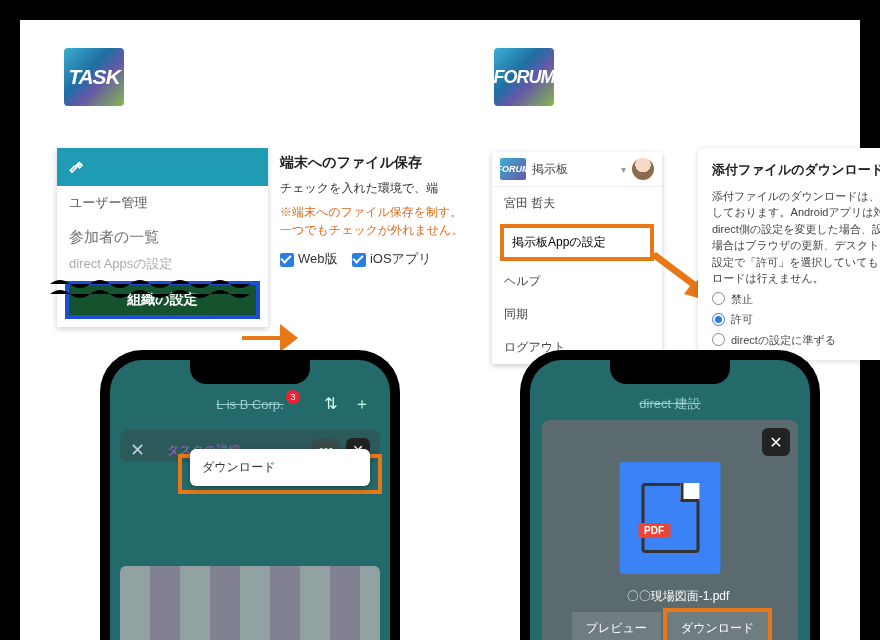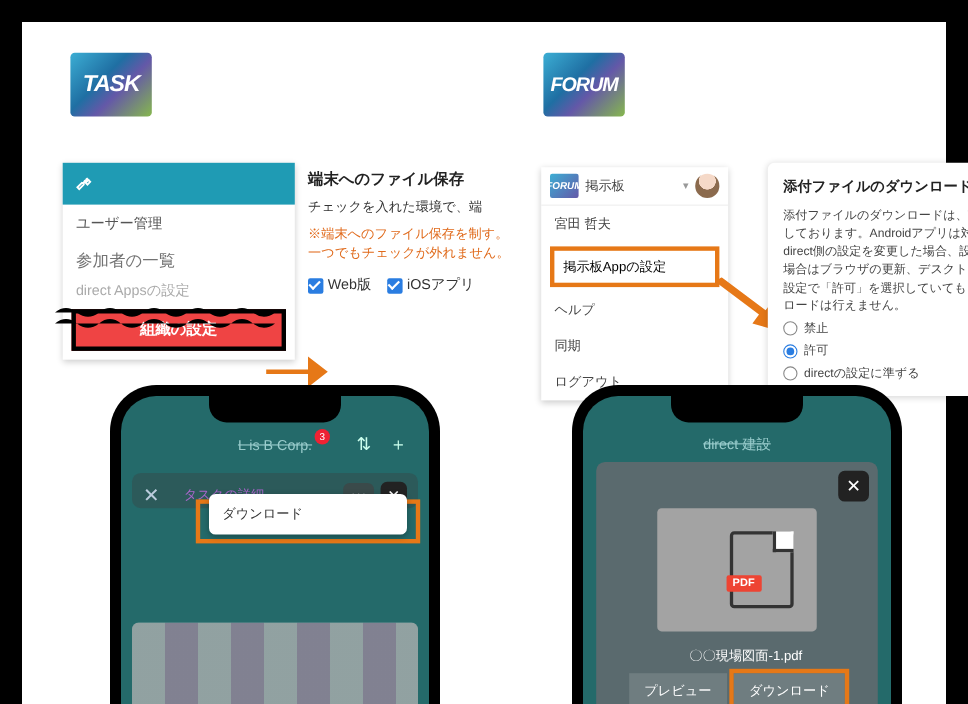--- a/index.html
+++ b/index.html
@@ -16,21 +16,21 @@
     position: absolute;
     top: 20px;
     left: 20px;
     right: 20px;
     bottom: 0;
     background: #fff;
   }
   .badge {
     position: absolute;
     top: 28px;
-    width: 74px;
+    width: 60px;
     height: 58px;
     border-radius: 4px;
     display: flex;
     align-items: center;
     justify-content: center;
     font-weight: 800;
     color: #fff;
     font-style: italic;
     letter-spacing: -1px;
     font-size: 21px;
@@ -57,22 +57,22 @@
   }
   .task-panel .menu-item {
     padding: 8px 12px;
     font-size: 13px;
     color: #555;
   }
   .task-panel .menu-item.heading { font-size: 15px; color:#737373; }
   .task-panel .hidden-line { color:#aaa; font-size:13px; padding:0 12px 4px; }
   .highlight-org {
     margin: 4px 8px 8px;
-    border: 4px solid #000000;
-    background: #ef4444;
+    border: 4px solid #1d4ed8;
+    background: #14532d;
     color: #fff;
     text-align: center;
     padding: 6px 0;
     font-size: 14px;
     font-weight: 600;
   }
   .wavy {
     position: absolute;
     left: 30px; top: 256px; width: 200px; height: 24px;
   }
@@ -186,22 +186,22 @@
   
   .phone.right .header .strike{text-decoration:line-through;color:#9cc;}
   .forum-overlay{
     position:absolute; left:12px; right:12px; top:60px; bottom:0;
     background:#5a6a6e;
     border-radius:8px 8px 0 0;
   }
   .forum-overlay .xbtn{position:absolute;right:8px;top:8px;width:28px;height:28px;background:#222;border-radius:6px;color:#fff;display:flex;align-items:center;justify-content:center;font-size:16px;}
   .pdf-card{
     position:absolute;left:50%;top:42px;transform:translateX(-50%);
-    width:101px;height:112px;background:#a3a3a3;border-radius:4px;
-    display:flex;align-items:center;justify-content:center;padding-left:44px;
+    width:101px;height:112px;background:#3b82f6;border-radius:4px;
+    display:flex;align-items:center;justify-content:center;
   }
   .pdf-icon{width:52px;height:64px;border:3px solid #333;border-radius:4px;position:relative;}
   .pdf-icon::before{content:"";position:absolute;right:-3px;top:-3px;width:16px;height:16px;background:#fff;border-left:3px solid #333;border-bottom:3px solid #333;}
   .pdf-icon .tag{position:absolute;left:-6px;bottom:12px;background:#e43;color:#fff;font-size:10px;font-weight:700;padding:2px 6px;border-radius:2px;}
   .pdf-name{position:absolute;left:16px;right:0;top:168px;text-align:center;color:#fff;font-size:12px;}
   .btn-row{position:absolute;left:0;right:0;top:192px;display:flex;justify-content:center;gap:6px;}
   .btn-row .b{background:#6f7d80;color:#fff;font-size:12px;padding:8px 14px;}
   .btn-row .b.hl{outline:4px solid #e67817;}
 </style>
 </head>

